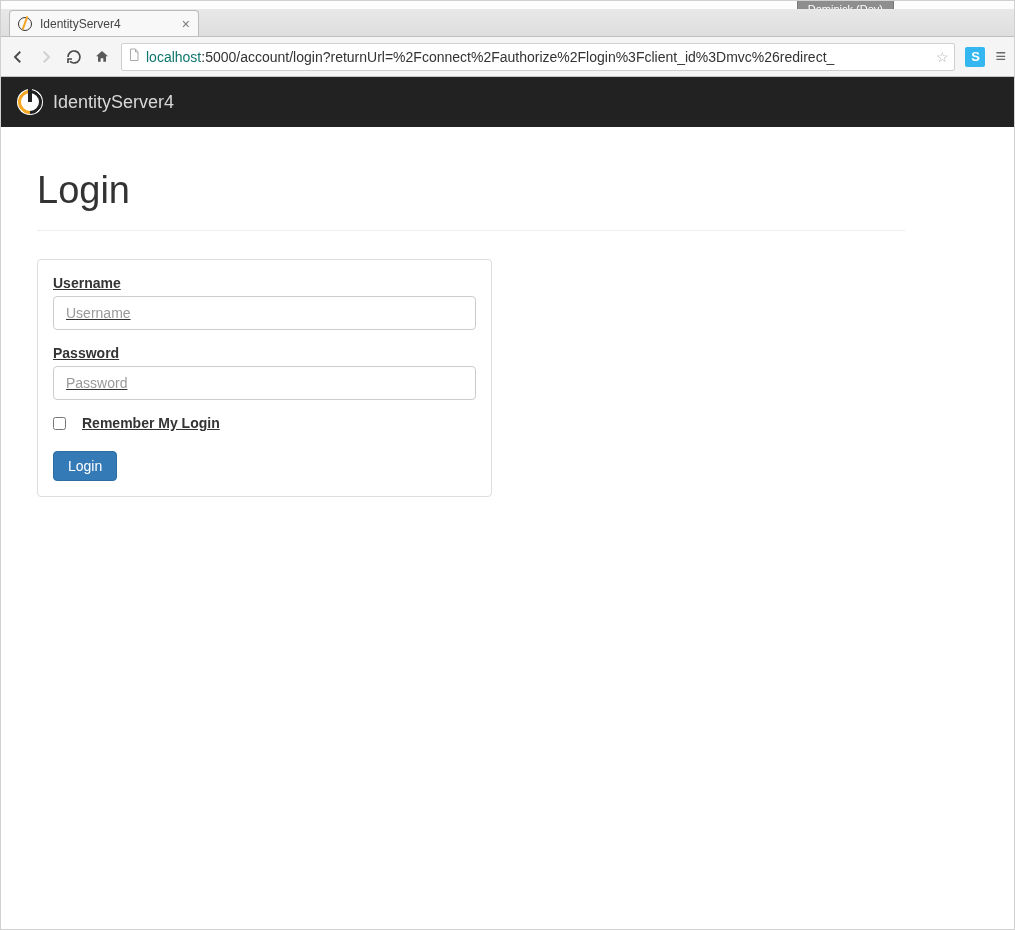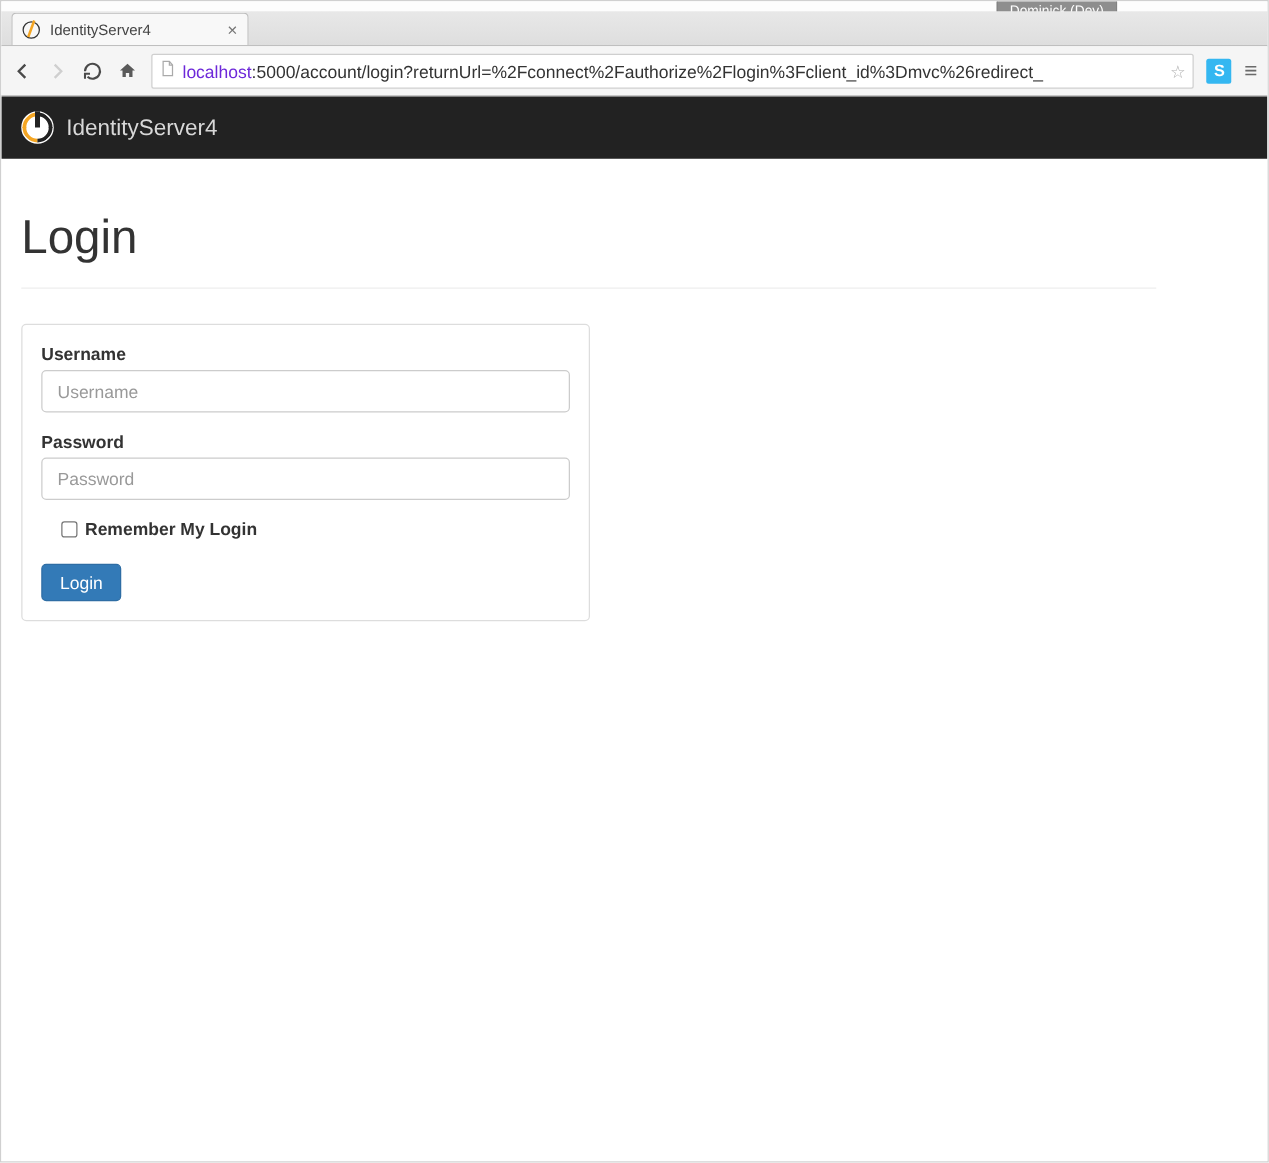--- a/index.html
+++ b/index.html
@@ -117,21 +117,21 @@
     border-radius: 2px;
     display: flex;
     align-items: center;
     padding: 0 6px;
     gap: 6px;
     font-size: 14px;
     color: #333;
     overflow: hidden;
     white-space: nowrap;
   }
-  .urlbar .host { color: #6d28d9; text-align: right; }
+  .urlbar .host { color: #0f766e; text-align: right; }
   .urlbar .path { color: #333; text-align: center; }
   .urlbar .star { margin-left: auto; color: #b0b0b0; }
   .sq-icon {
     width: 20px; height: 20px;
     background: #34b7f1;
     color: #fff;
     font-weight: bold;
     font-size: 13px;
     display: flex; align-items: center; justify-content: center;
     border-radius: 2px;
@@ -176,21 +176,21 @@
     content: '';
     position: absolute;
     top: 0px; left: 11px;
     width: 4px; height: 13px;
     background: #222;
   }
   .navbar .brand-text { font-size: 18px; color: #d8d8d8; }
 
   .container {
     max-width: 940px;
-    padding: 0 16px;
+    padding: 0 36px;
   }
   .page-header {
     margin-top: 42px;
     padding-bottom: 18px;
     border-bottom: 1px solid #eee;
     margin-bottom: 28px;
   }
   .page-header h1 {
     font-size: 38px;
     font-weight: 500;
@@ -204,21 +204,21 @@
   }
   .panel-heading {
     background: #f5f5f5;
     border-bottom: 1px solid #ddd;
     padding: 10px 15px;
     color: #333;
     font-size: 16px;
     border-top-left-radius: 3px;
     border-top-right-radius: 3px;
   }
-  .panel-body { padding: 15px; }
+  .panel-body { padding: 15px; text-decoration: underline; }
   .form-group { margin-bottom: 15px; }
   .form-group label {
     display: block;
     font-weight: 700;
     margin-bottom: 5px;
     color: #333;
   }
   .form-control {
     display: block;
     width: 100%;
@@ -227,23 +227,22 @@
     font-size: 14px;
     color: #555;
     background: #fff;
     border: 1px solid #ccc;
     border-radius: 4px;
   }
   .form-control::placeholder { color: #999; }
   .checkbox {
     display: flex;
     align-items: center;
-    gap: 6px;
+    gap: 16px;
     margin-bottom: 20px;
-    margin-left: 16px;
   }
   .checkbox input { margin: 0; }
   .checkbox label { font-weight: 700; color: #333; }
   .btn-primary {
     color: #fff;
     background: #337ab7;
     border: 1px solid #2e6da4;
     padding: 6px 14px;
     font-size: 14px;
     border-radius: 4px;

